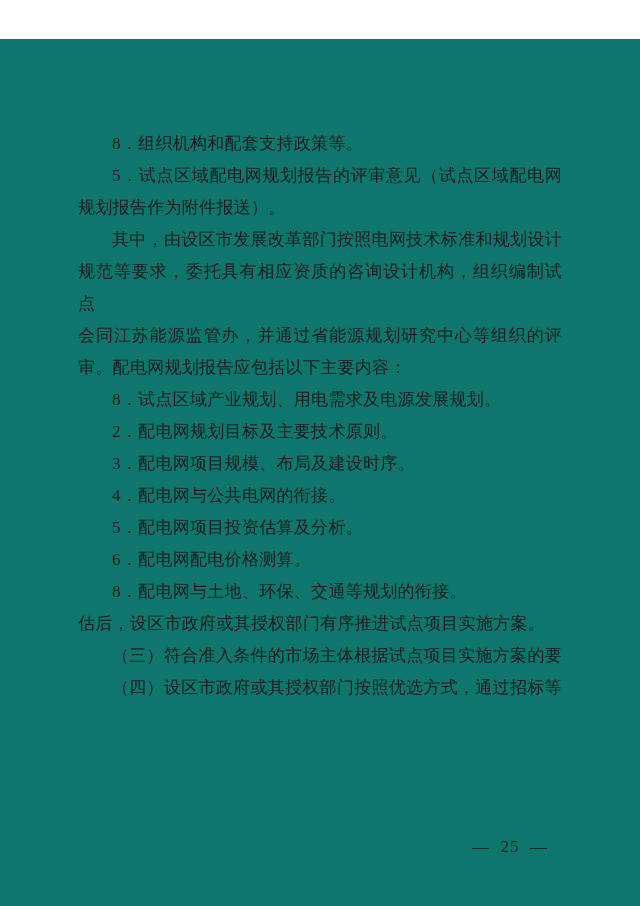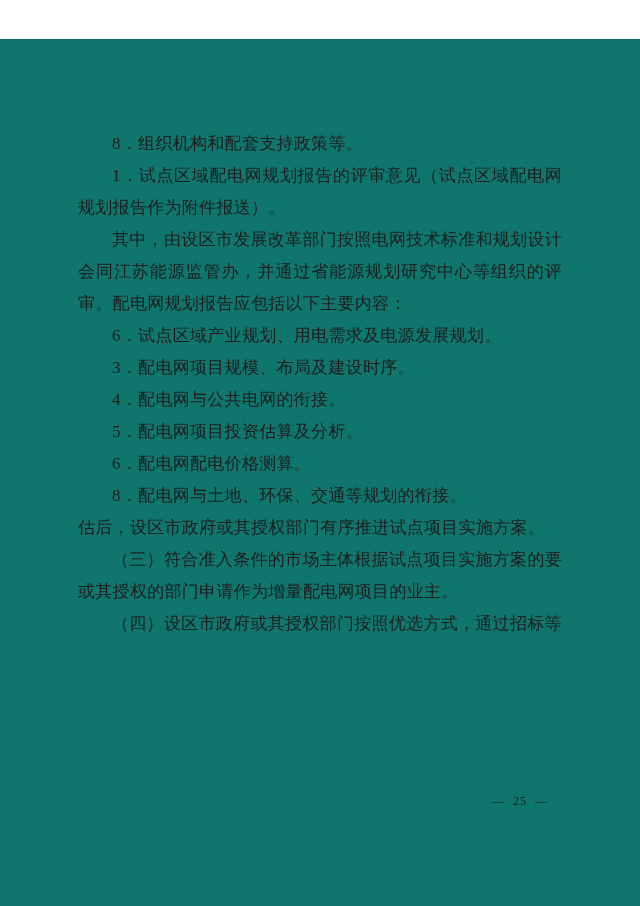--- a/index.html
+++ b/index.html
@@ -33,23 +33,23 @@
     white-space: normal;
   }
   .line.fill {
     text-align-last: justify;
   }
   .line.first {
     text-indent: 2em;
   }
   .page-number {
     position: absolute;
-    top: 755px;
+    top: 798px;
     right: 92px;
-    font-size: 12px;
+    font-size: 17px;
     color: #1c1c1c;
     letter-spacing: 1px;
     white-space: pre;
   }
   .watermark {
     position: absolute;
     right: 6px;
     bottom: 8px;
     display: flex;
     align-items: flex-start;
@@ -64,30 +64,34 @@
 </head>
 <body>
 
 <div class="page">
 
   <div class="body-text">
       <div class="para">
         <div class="line first">8．组织机构和配套支持政策等。</div>
       </div>
       <div class="para">
-        <div class="line first fill">1．试点区域配电网规划报告的评审意见（试点区域配电网</div>
+        <div class="line first fill">5．试点区域配电网规划报告的评审意见（试点区域配电网</div>
         <div class="line">规划报告作为附件报送）。</div>
       </div>
       <div class="para">
         <div class="line first fill">其中，由设区市发展改革部门按照电网技术标准和规划设计</div>
+        <div class="line fill">规范等要求，委托具有相应资质的咨询设计机构，组织编制试点</div>
         <div class="line fill">会同江苏能源监管办，并通过省能源规划研究中心等组织的评</div>
         <div class="line">审。配电网规划报告应包括以下主要内容：</div>
       </div>
       <div class="para">
-        <div class="line first">6．试点区域产业规划、用电需求及电源发展规划。</div>
+        <div class="line first">8．试点区域产业规划、用电需求及电源发展规划。</div>
+      </div>
+      <div class="para">
+        <div class="line first">2．配电网规划目标及主要技术原则。</div>
       </div>
       <div class="para">
         <div class="line first">3．配电网项目规模、布局及建设时序。</div>
       </div>
       <div class="para">
         <div class="line first">4．配电网与公共电网的衔接。</div>
       </div>
       <div class="para">
         <div class="line first">5．配电网项目投资估算及分析。</div>
       </div>
@@ -95,21 +99,20 @@
         <div class="line first">6．配电网配电价格测算。</div>
       </div>
       <div class="para">
         <div class="line first">8．配电网与土地、环保、交通等规划的衔接。</div>
       </div>
       <div class="para">
         <div class="line">估后，设区市政府或其授权部门有序推进试点项目实施方案。</div>
       </div>
       <div class="para">
         <div class="line first fill">（三）符合准入条件的市场主体根据试点项目实施方案的要</div>
-        <div class="line">或其授权的部门申请作为增量配电网项目的业主。</div>
       </div>
       <div class="para">
         <div class="line first">（四）设区市政府或其授权部门按照优选方式，通过招标等</div>
       </div>
     </div>
 
   <div class="page-number">—  25  —</div>
 
   <div class="watermark">
     <span>

